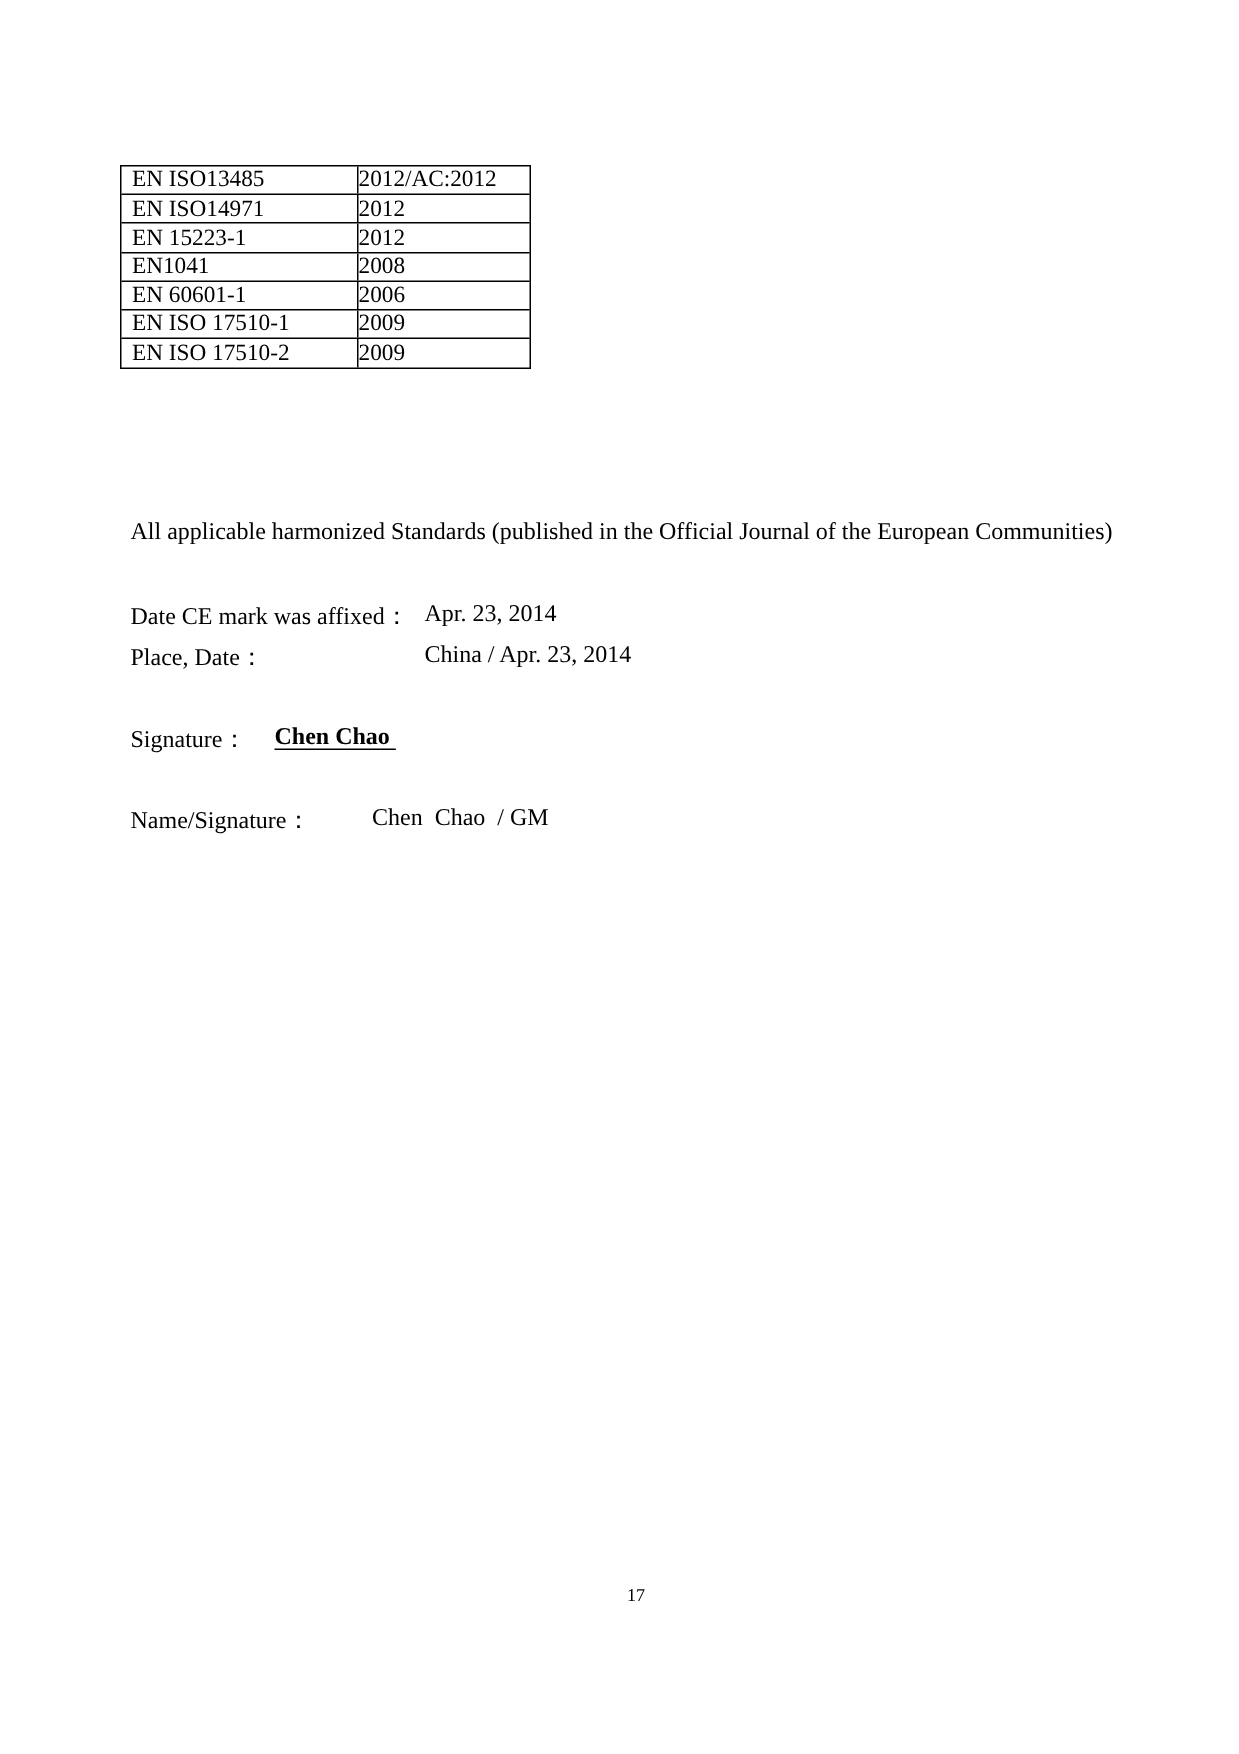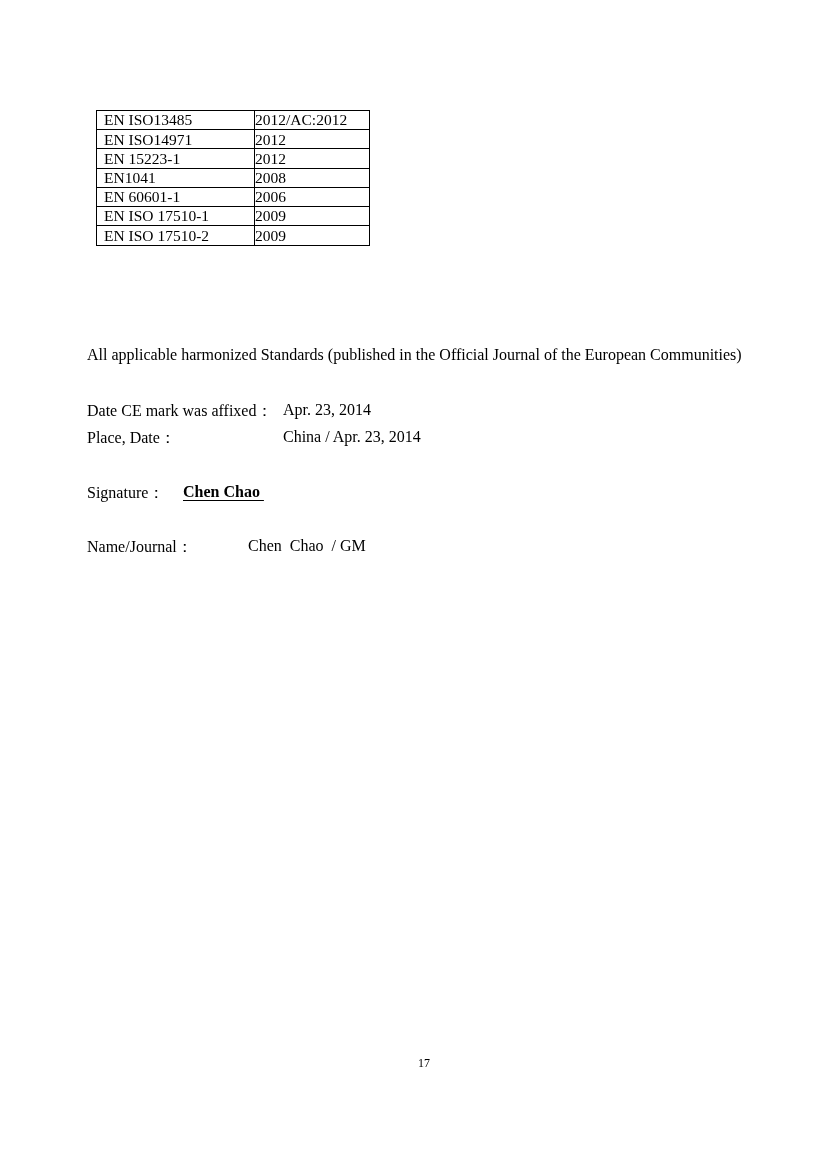--- a/index.html
+++ b/index.html
@@ -18,21 +18,20 @@
     background: #ffffff;
   }
 
   
   .std-table {
     position: absolute;
     left: 80px;
     top: 110px;
     width: 274px;
     border: 1px solid #000;
-    margin-left: 16px;
   }
   .std-row {
     display: flex;
     height: 19.2px;
     border-bottom: 1px solid #000;
     align-items: center;
     font-size: 15.5px;
     line-height: 1;
   }
   .std-row:last-child { border-bottom: none; }
@@ -137,19 +136,19 @@
     <span class="label">Place, Date：</span>
     <span class="value value-place">China / Apr. 23, 2014</span>
   </div>
 
   <div class="field field-signature">
     <span class="label">Signature：</span>
     <span class="value value-signature">Chen Chao </span>
   </div>
 
   <div class="field field-name">
-    <span class="label">Name/Journal：</span>
+    <span class="label">Name/Signature：</span>
     <span class="value value-name">Chen  Chao  / GM</span>
   </div>
 
   <div class="page-number">17</div>
 
 </div>
 
 </body></html>

